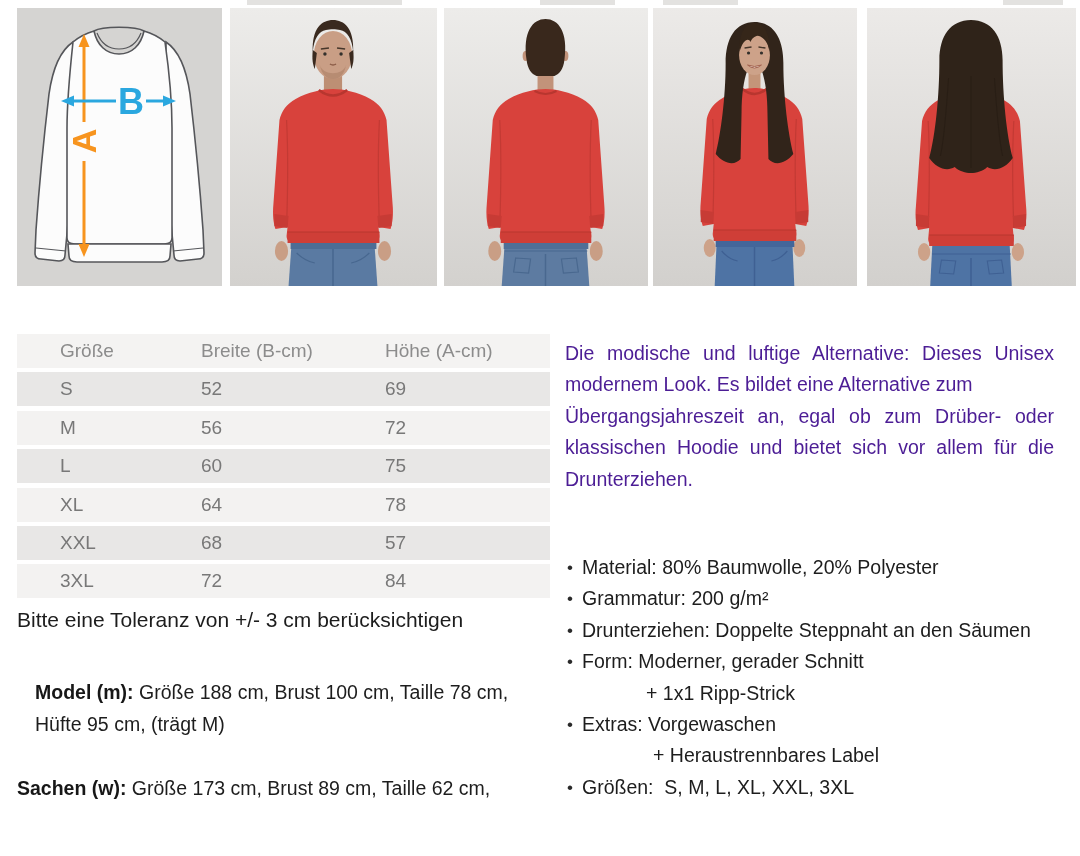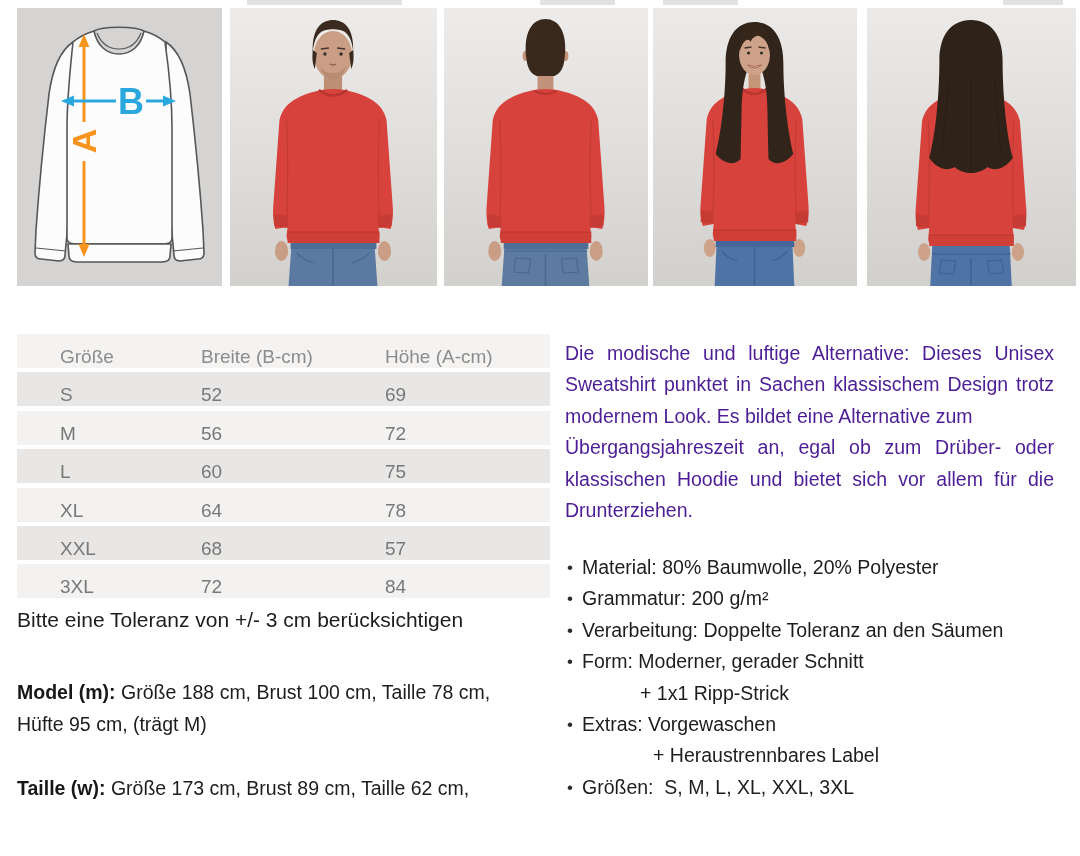--- a/index.html
+++ b/index.html
@@ -13,44 +13,44 @@
   .panel { position: absolute; top: 8px; height: 278px; overflow: hidden; }
   .panel svg { display: block; width: 100%; height: 100%; }
   #panel-diagram { left: 17px;  width: 205px; }
   #panel-mf      { left: 230px; width: 207px; }
   #panel-mb      { left: 444px; width: 204px; }
   #panel-wf      { left: 653px; width: 204px; }
   #panel-wb      { left: 867px; width: 209px; }
 
   
   .size-table { position: absolute; left: 17px; top: 334px; width: 533px; font-size: 19px; }
-  .trow { display: flex; align-items: flex-end; height: 34px; margin-bottom: 4.4px; }
+  .trow { display: flex; align-items: center; height: 34px; margin-bottom: 4.4px; }
   .trow.thead { background: #f4f3f2; color: #8c8c8c; }
   .trow.row-a { background: #e8e7e6; color: #787878; }
   .trow.row-b { background: #f3f2f1; color: #787878; }
   .trow .c1 { width: 184px; padding-left: 43px; }
   .trow .c2 { width: 184px; }
   .trow .c3 { flex: 1; }
 
   .tolerance { position: absolute; left: 17px; top: 608px; width: 530px; font-size: 21px; color: #1d1d1d; }
 
   .model-block { position: absolute; left: 17px; width: 522px; font-size: 19.5px; line-height: 32px; color: #1d1d1d; }
-  #model-m { top: 676px; }
+  #model-m { top: 676px; margin-left: 18px; }
   #model-w { top: 772px; }
   .model-label { font-weight: 700; color: #171717; }
 
   
   .desc { position: absolute; left: 565px; top: 338px; width: 489px; font-size: 19.5px; line-height: 31.4px; color: #4c1d95; }
   .dline { height: 31.4px; white-space: nowrap; }
   .dline.just { white-space: normal; text-align: justify; text-align-last: justify; }
 
   .features { position: absolute; left: 565px; top: 552px; width: 505px; font-size: 19.5px; line-height: 31.4px; color: #1d1d1d; }
   .fline { display: flex; }
   .fdot { width: 17px; padding-left: 2px; font-size: 17px; color: #2a2a2a; }
-  .fline.cont1 { padding-left: 58px; }
+  .fline.cont1 { padding-left: 58px; gap: 6px; }
   .fline.cont2 { padding-left: 71px; }
   .ftext { white-space: pre-wrap; }
 </style>
 </head>
 <body>
 
 <div class="page">
 
   <div class="strip" style="left:247px;width:155px"></div>
   <div class="strip" style="left:540px;width:75px"></div>
@@ -281,44 +281,43 @@
   </div>
 
   <div class="tolerance">Bitte eine Toleranz von +/- 3 cm berücksichtigen</div>
 
   <div class="model-block" id="model-m">
     <span class="model-label">Model (m):</span><span> Größe 188 cm, Brust 100 cm, Taille 78 cm,</span>
     <div>Hüfte 95 cm, (trägt M)</div>
   </div>
 
   <div class="model-block" id="model-w">
-    <span class="model-label">Taille (w):</span><span> Größe 173 cm, Brust 89 cm, Taille 62 cm,</span>
+    <span class="model-label">Sachen (w):</span><span> Größe 173 cm, Brust 89 cm, Taille 62 cm,</span>
   </div>
 
   <div class="desc">
     <div class="dline just">Die modische und luftige Alternative: Dieses Unisex</div>
-    <div class="dline just">Sweatshirt punktet in Sachen klassischem Design trotz</div>
     <div class="dline">modernem Look. Es bildet eine Alternative zum</div>
     <div class="dline just">Übergangsjahreszeit an, egal ob zum Drüber- oder</div>
     <div class="dline just">klassischen Hoodie und bietet sich vor allem für die</div>
     <div class="dline">Drunterziehen.</div>
   </div>
 
   <div class="features">
     <div class="fline">
       <span class="fdot">•</span>
       <span class="ftext">Material: 80% Baumwolle, 20% Polyester</span>
     </div>
     <div class="fline">
       <span class="fdot">•</span>
       <span class="ftext">Grammatur: 200 g/m²</span>
     </div>
     <div class="fline">
       <span class="fdot">•</span>
-      <span class="ftext">Verarbeitung: Doppelte Toleranz an den Säumen</span>
+      <span class="ftext">Drunterziehen: Doppelte Steppnaht an den Säumen</span>
     </div>
     <div class="fline">
       <span class="fdot">•</span>
       <span class="ftext">Form: Moderner, gerader Schnitt</span>
     </div>
     <div class="fline cont1">
       <span class="fdot"></span>
       <span class="ftext">+ 1x1 Ripp-Strick</span>
     </div>
     <div class="fline">

